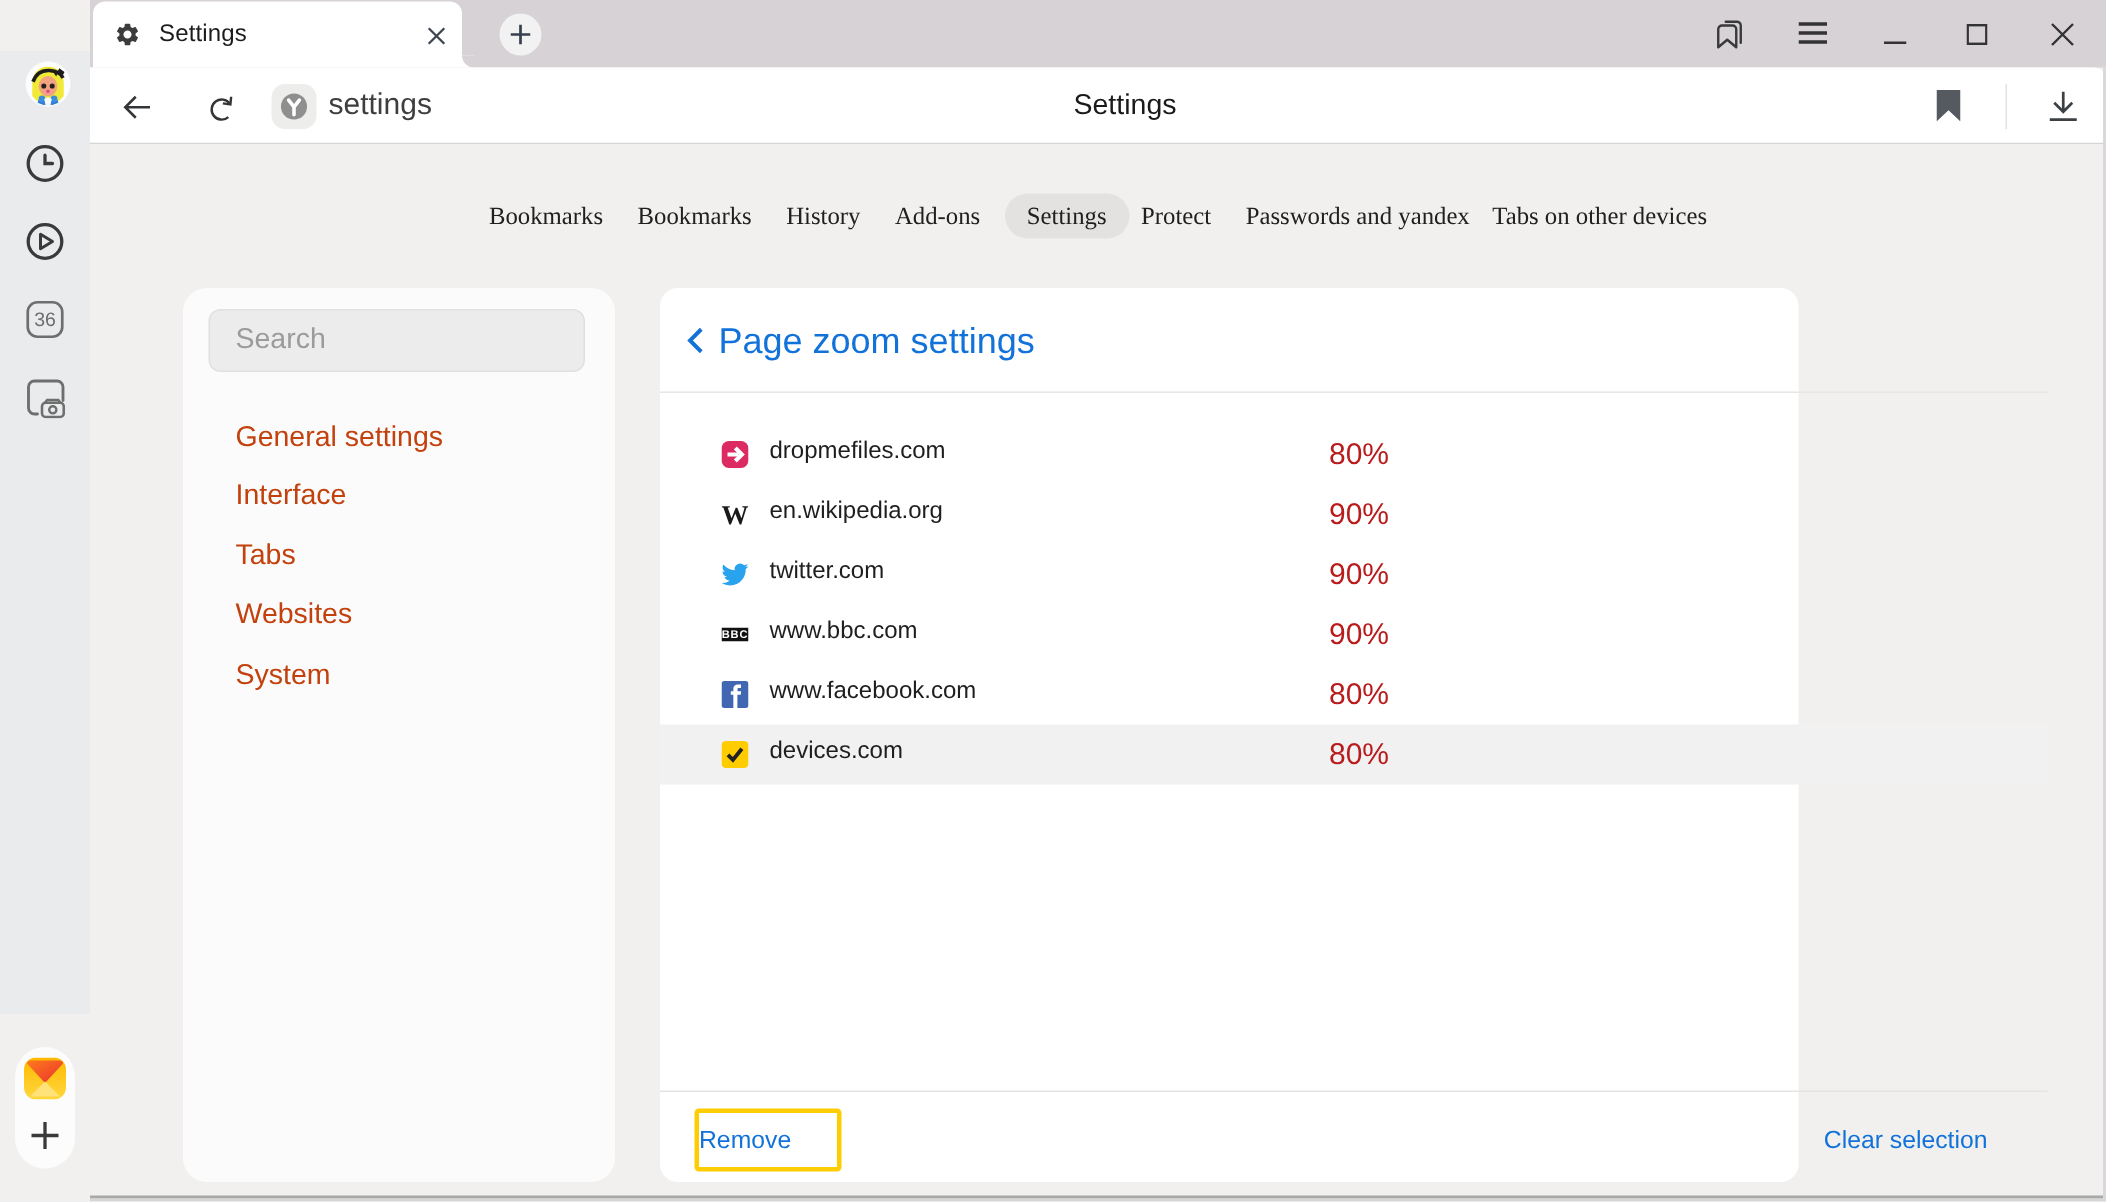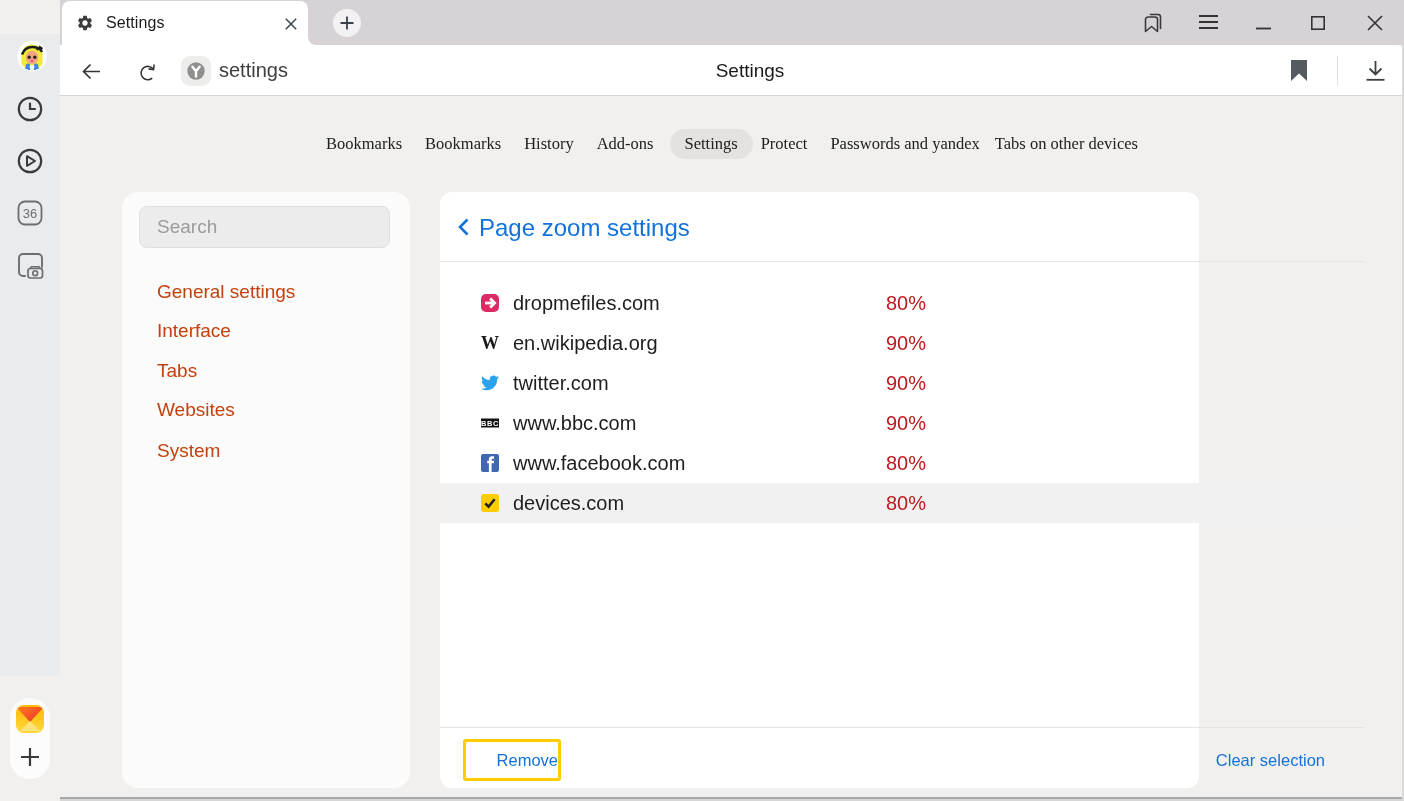--- a/index.html
+++ b/index.html
@@ -30,25 +30,25 @@
   
   #leftcard { left:62px; top:96px; width:288px; height:596px; background:#fbfbfc; border-radius:16px; }
   #search { left:17px; top:14px; width:251px; height:42px; background:#ececec; border:1px solid #e2e0df; border-radius:8px; font-size:19px; color:#9b9b9b; line-height:40px; padding-left:17px; }
   .navitem { left:35px; font-size:19px; color:#c2410c; }
   
   #rightcard { left:360px; top:96px; width:759px; height:596px; background:#ffffff; border-radius:12px;margin-left:20px; }
   #rchead { left:0; top:0; width:925px; height:70px; border-bottom:1px solid #e6e6e6; }
   #rchead .txt { position:absolute; left:39px; top:22px; font-size:24px; color:#1272d9; }
   .row { position:absolute; left:0; width:925px; height:40px; }
   .row .fav { position:absolute; left:41px; top:11px; }
-  .row .site { position:absolute; left:73px; top:9px; font-size:20px; color:#1e1e1e; }
+  .row .site { position:absolute; left:73px; top:9px; font-size:16px; color:#1e1e1e; }
   .row .pct { position:absolute; left:446px; top:9px; font-size:20px; color:#b91c1c; }
   .row.hl { background:#f1f1f2; }
   #rcfoot { left:0; top:535px; width:925px; height:61px; border-top:1px solid #e4e4e4; }
-  #removebtn { position:absolute; left:23px; top:11px; width:98px; height:42px; border:3px solid #ffcc00; border-radius:3px; color:#1272d9; font-size:16.5px; text-align:right; line-height:36px; }
+  #removebtn { position:absolute; left:23px; top:11px; width:98px; height:42px; border:3px solid #ffcc00; border-radius:3px; color:#1272d9; font-size:16.5px; text-align:left; line-height:36px; }
   #clearsel { position:absolute; right:40px; top:23px; color:#1272d9; font-size:16.5px; }
   
   #bline1 { left:60px; top:797px; width:1344px; height:2px; background:#a8a8a8; }
   #bline2 { left:60px; top:799px; width:1344px; height:2px; background:#d6d6d6; }
   #redge { left:1402px; top:45px; width:2px; height:756px; background:#d9d9d9; }
 </style>
 </head>
 <body>
   <div id="sidebar" class="abs">
     <svg class="abs" style="left:16px;top:6px" width="32" height="32" viewBox="0 0 32 32">

